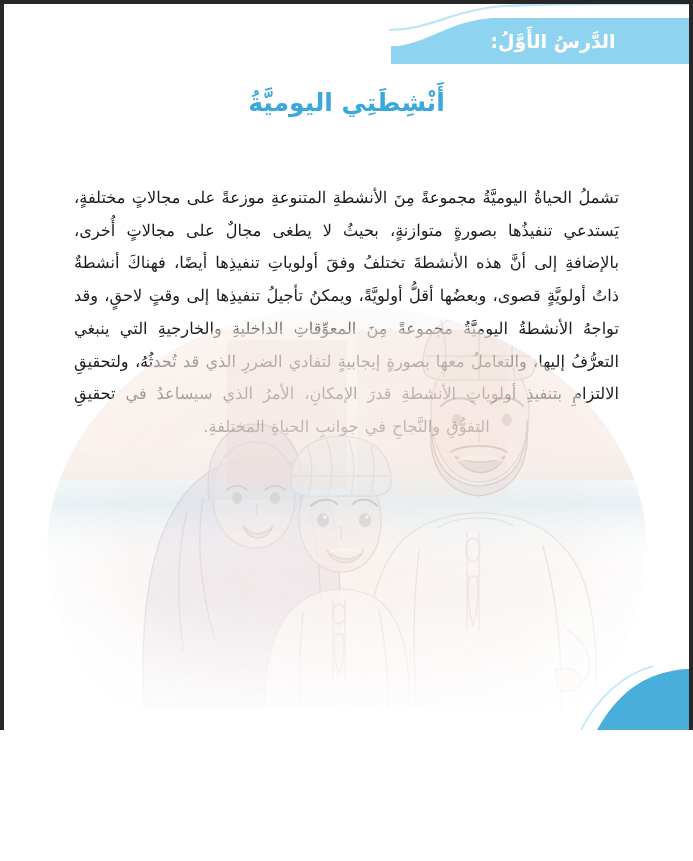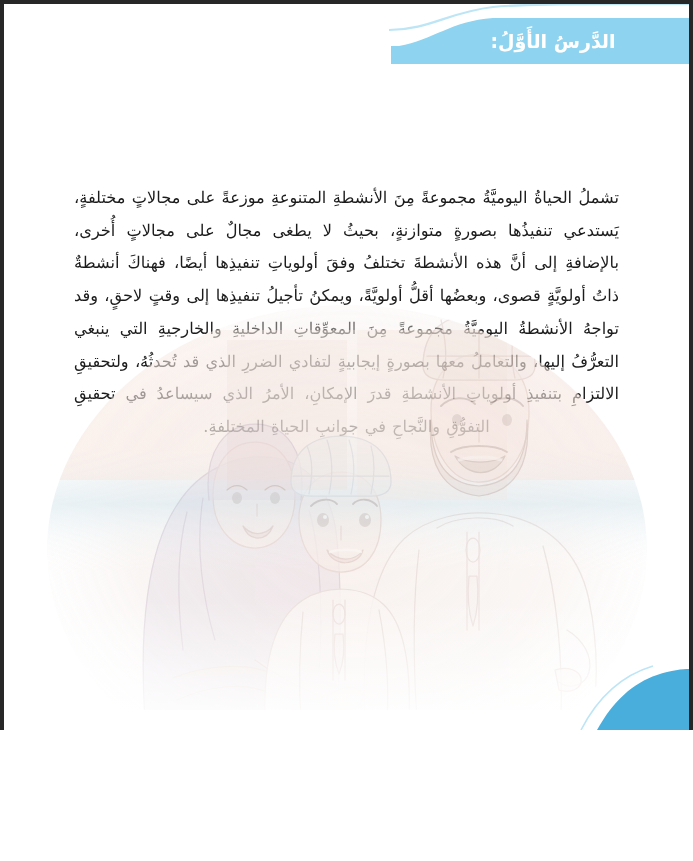--- a/index.html
+++ b/index.html
@@ -131,20 +131,21 @@
     <svg class="banner-shape" viewBox="0 0 300 78" preserveAspectRatio="none">
       <path d="M 300 14 L 104 14 C 62 17 44 36 10 42 C 4 43 2 46 2 50
                L 2 50 C 2 56 8 60 16 60 L 300 60 Z" fill="#8ed3ef"></path>
       <rect x="2" y="42" width="298" height="18" fill="#8ed3ef"></rect>
       <path d="M 16 60 C 7 60 1 55 2 49 C 3 44 9 42 16 42 L 30 42 L 30 60 Z" fill="#8ed3ef"></path>
     </svg>
 
     <div class="banner-label">الدَّرسُ الأَوَّلُ:</div>
   </div>
 
+  <div class="lesson-title">أَنْشِطَتِي اليوميَّةُ</div>
 
   <div class="body-text">تشملُ الحياةُ اليوميَّةُ مجموعةً مِنَ الأنشطةِ المتنوعةِ موزعةً على مجالاتٍ مختلفةٍ، يَستدعي تنفيذُها بصورةٍ متوازنةٍ، بحيثُ لا يطغى مجالٌ على مجالاتٍ أُخرى، بالإضافةِ إلى أنَّ هذه الأنشطةَ تختلفُ وفقَ أولوياتِ تنفيذِها أيضًا، فهناكَ أنشطةٌ ذاتُ أولويَّةٍ قصوى، وبعضُها أقلُّ أولويَّةً، ويمكنُ تأجيلُ تنفيذِها إلى وقتٍ لاحقٍ، وقد تواجهُ الأنشطةُ اليوميَّةُ مجموعةً مِنَ المعوِّقاتِ الداخليةِ والخارجيةِ التي ينبغي التعرُّفُ إليها، والتعاملُ معها بصورةٍ إيجابيةٍ لتفادي الضررِ الذي قد تُحدثُهُ، ولتحقيقِ الالتزامِ بتنفيذِ أولوياتِ الأنشطةِ قدرَ الإمكانِ، الأمرُ الذي سيساعدُ في تحقيقِ التفوُّقِ والنَّجاحِ في جوانبِ الحياةِ المختلفةِ.</div>
 
   <div class="illustration">
     <svg class="illo-svg" viewBox="0 0 640 430">
       <defs>
         <radialGradient id="bgFade" cx="50%" cy="45%" r="62%">
           <stop offset="0%" stop-color="#f7ece6" stop-opacity="0.85"></stop>
           <stop offset="58%" stop-color="#f4ece9" stop-opacity="0.55"></stop>
           <stop offset="100%" stop-color="#ffffff" stop-opacity="0"></stop>

